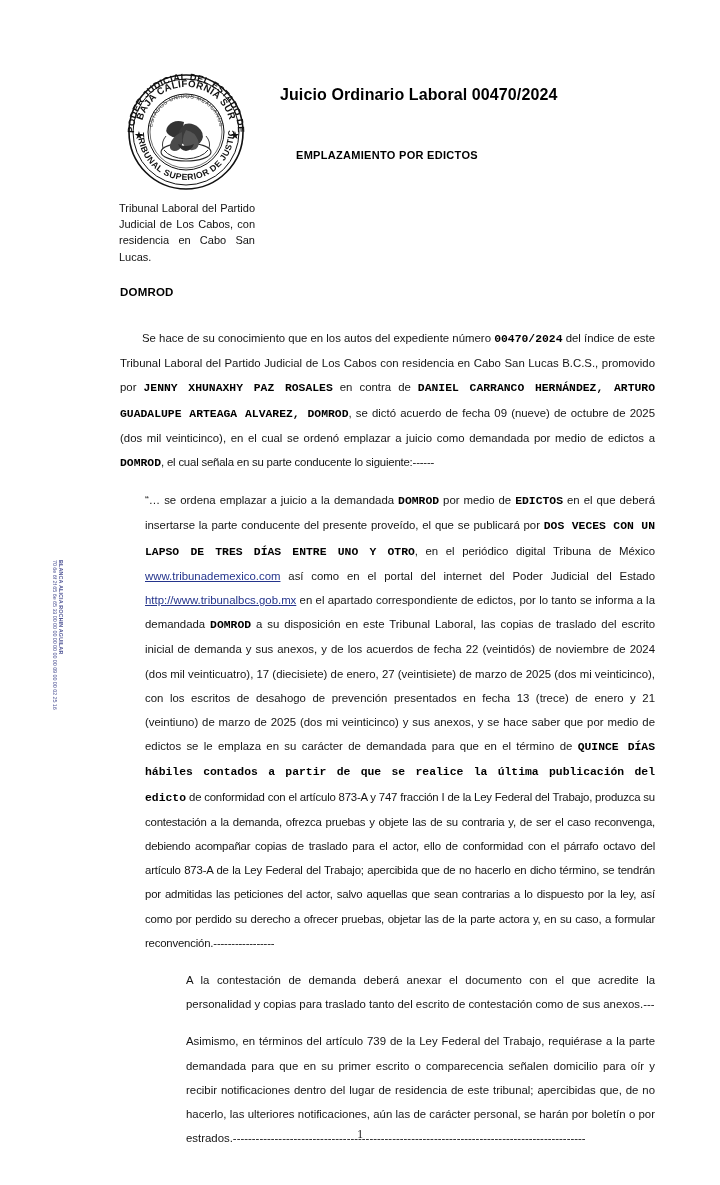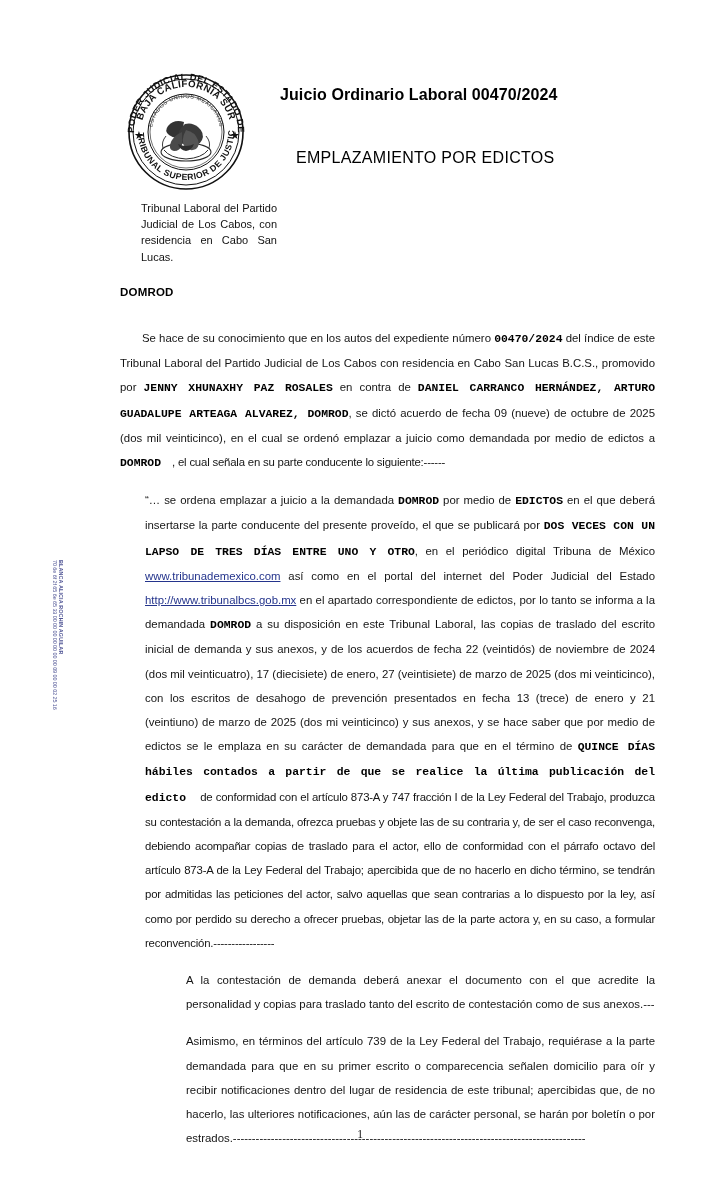--- a/index.html
+++ b/index.html
@@ -70,38 +70,37 @@
     top: 86px;
     font-size: 16px;
     font-weight: bold;
     letter-spacing: .1px;
     color: #000;
   }
   .hdr-sub {
     position: absolute;
     left: 296px;
     top: 149px;
-    font-size: 16px;
-    font-weight: normal;
+    font-size: 11px;
+    font-weight: bold;
     letter-spacing: .3px;
     color: #000;
   }
 
   
   .addr {
     position: absolute;
     left: 119px;
     top: 200px;
     width: 136px;
     font-size: 11px;
     line-height: 16.2px;
     text-align: justify;
     text-align-last: left;
     color: #111;
-    margin-left: 22px;
   }
 
   
   .addressee {
     position: absolute;
     left: 120px;
     top: 286px;
     font-size: 11.5px;
     font-weight: bold;
     letter-spacing: .2px;
@@ -133,21 +132,21 @@
   }
   .quote p.para { text-align: justify; }
   .quote p.para + p.para { margin-top: 13px; margin-left: 41px; }
 
   b, strong { font-weight: bold; color: #000; font-family: Liberation Mono, monospace; }
   .lnk {
     color: #24348c;
     text-decoration: underline;
     margin-top: 8px;
   }
-  .dash { letter-spacing: -0.2px; padding-left: 11px; }
+  .dash { letter-spacing: -0.2px; }
 
   
   .pageno {
     position: absolute;
     left: 0;
     right: 0;
     top: 1128px;
     text-align: center;
     font-size: 11.5px;
     color: #111;

